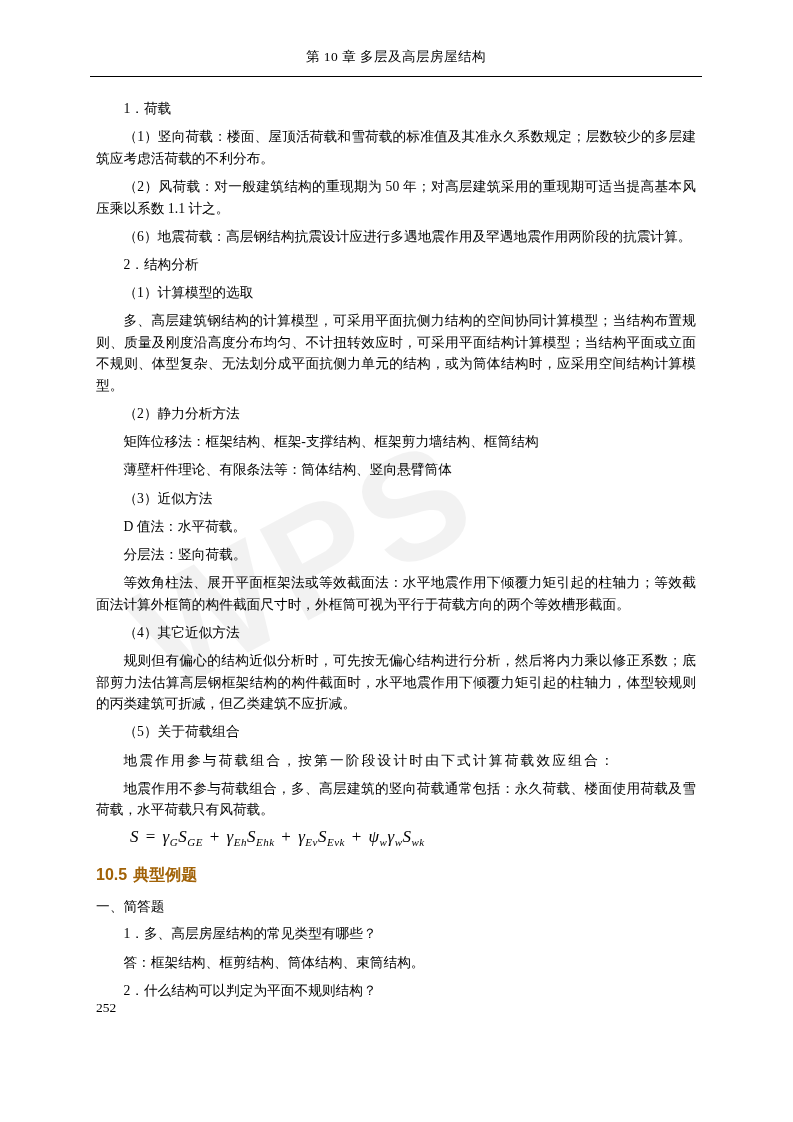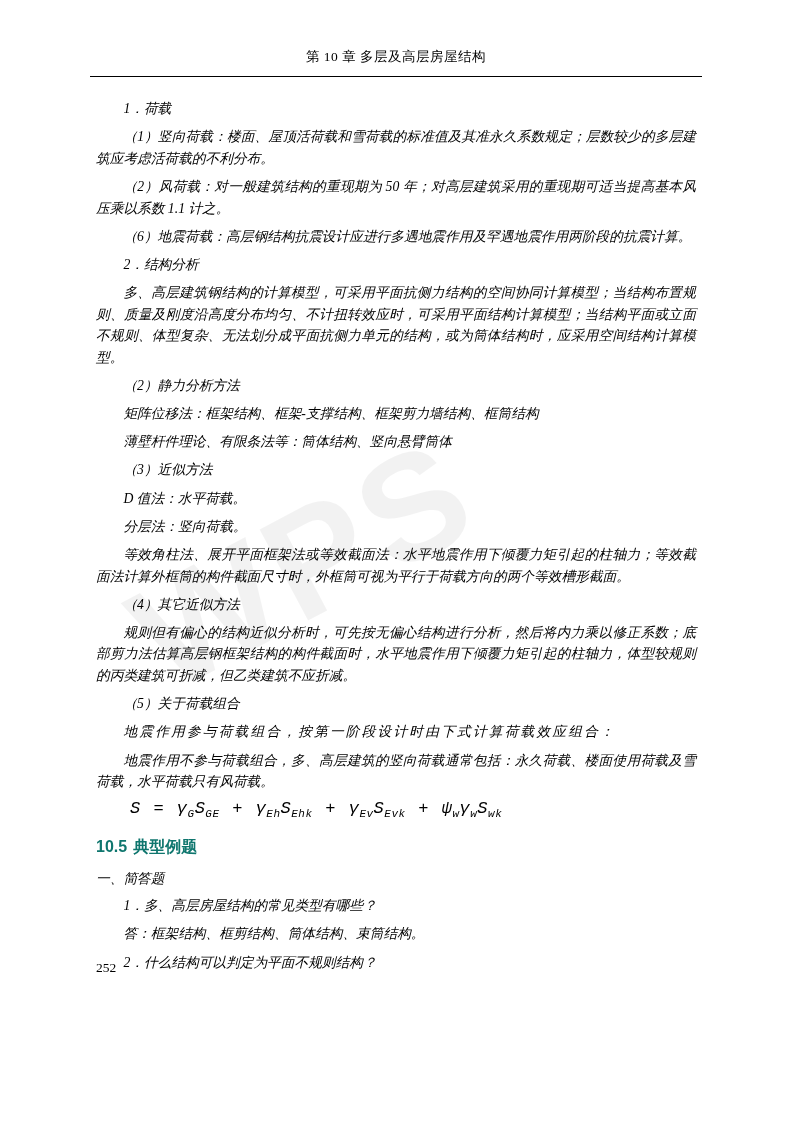--- a/index.html
+++ b/index.html
@@ -61,66 +61,65 @@
     top: 98px;
     left: 0;
     width: 600px;
   }
   p {
     margin: 0 0 6.5px 0;
     font-size: 13.7px;
     line-height: 1.58;
     text-align: justify;
     text-justify: inter-ideograph;
-    font-style: italic;
   }
   p.indent {
     text-indent: 2em;
   }
   p.heading-num {
     text-indent: 2em;
   }
   .section-title {
     margin: 16px 0 10px 0;
     font-size: 16px;
     font-weight: bold;
-    color: #0f766e;
+    color: #a16207;
     font-family: "Liberation Sans", sans-serif;
   }
   .section-title .num {
     margin-right: 6px;
   }
   .sub-heading {
     margin: 8px 0 6px 0;
     font-size: 13.7px;
   }
   .formula {
     margin: 4px 0 10px 0;
     font-size: 17px;
-    font-family: Liberation Mono, monospace;
+    font-family: Liberation Serif, serif;
     font-style: italic;
     text-indent: 2em;
     letter-spacing: 0.5px;
   }
   .formula .sub {
     font-size: 11px;
     vertical-align: sub;
     font-style: italic;
   }
   .formula .op {
     font-style: normal;
     padding: 0 2px;
   }
   .spaced {
     letter-spacing: 2.2px;
   }
   .page-number {
     position: absolute;
     left: 96px;
-    top: 960px;
+    top: 1000px;
     font-size: 13.5px;
     font-family: "Liberation Serif", serif;
   }
 </style>
 </head>
 <body>
 
 <div class="page">
 
   <div class="watermark">WPS</div>
@@ -131,20 +130,21 @@
     <div class="header-rule"></div>
 
     <div class="body-text">
 
       <p class="heading-num">1．荷载</p>
       <p class="indent">（1）竖向荷载：楼面、屋顶活荷载和雪荷载的标准值及其准永久系数规定；层数较少的多层建筑应考虑活荷载的不利分布。</p>
       <p class="indent">（2）风荷载：对一般建筑结构的重现期为 50 年；对高层建筑采用的重现期可适当提高基本风压乘以系数 1.1 计之。</p>
       <p class="indent">（6）地震荷载：高层钢结构抗震设计应进行多遇地震作用及罕遇地震作用两阶段的抗震计算。</p>
 
       <p class="heading-num">2．结构分析</p>
+      <p class="indent">（1）计算模型的选取</p>
       <p class="indent">多、高层建筑钢结构的计算模型，可采用平面抗侧力结构的空间协同计算模型；当结构布置规则、质量及刚度沿高度分布均匀、不计扭转效应时，可采用平面结构计算模型；当结构平面或立面不规则、体型复杂、无法划分成平面抗侧力单元的结构，或为筒体结构时，应采用空间结构计算模型。</p>
       <p class="indent">（2）静力分析方法</p>
       <p class="indent">矩阵位移法：框架结构、框架-支撑结构、框架剪力墙结构、框筒结构</p>
       <p class="indent">薄壁杆件理论、有限条法等：筒体结构、竖向悬臂筒体</p>
       <p class="indent">（3）近似方法</p>
       <p class="indent">D 值法：水平荷载。</p>
       <p class="indent">分层法：竖向荷载。</p>
       <p class="indent">等效角柱法、展开平面框架法或等效截面法：水平地震作用下倾覆力矩引起的柱轴力；等效截面法计算外框筒的构件截面尺寸时，外框筒可视为平行于荷载方向的两个等效槽形截面。</p>
       <p class="indent">（4）其它近似方法</p>
       <p class="indent">规则但有偏心的结构近似分析时，可先按无偏心结构进行分析，然后将内力乘以修正系数；底部剪力法估算高层钢框架结构的构件截面时，水平地震作用下倾覆力矩引起的柱轴力，体型较规则的丙类建筑可折减，但乙类建筑不应折减。</p>

